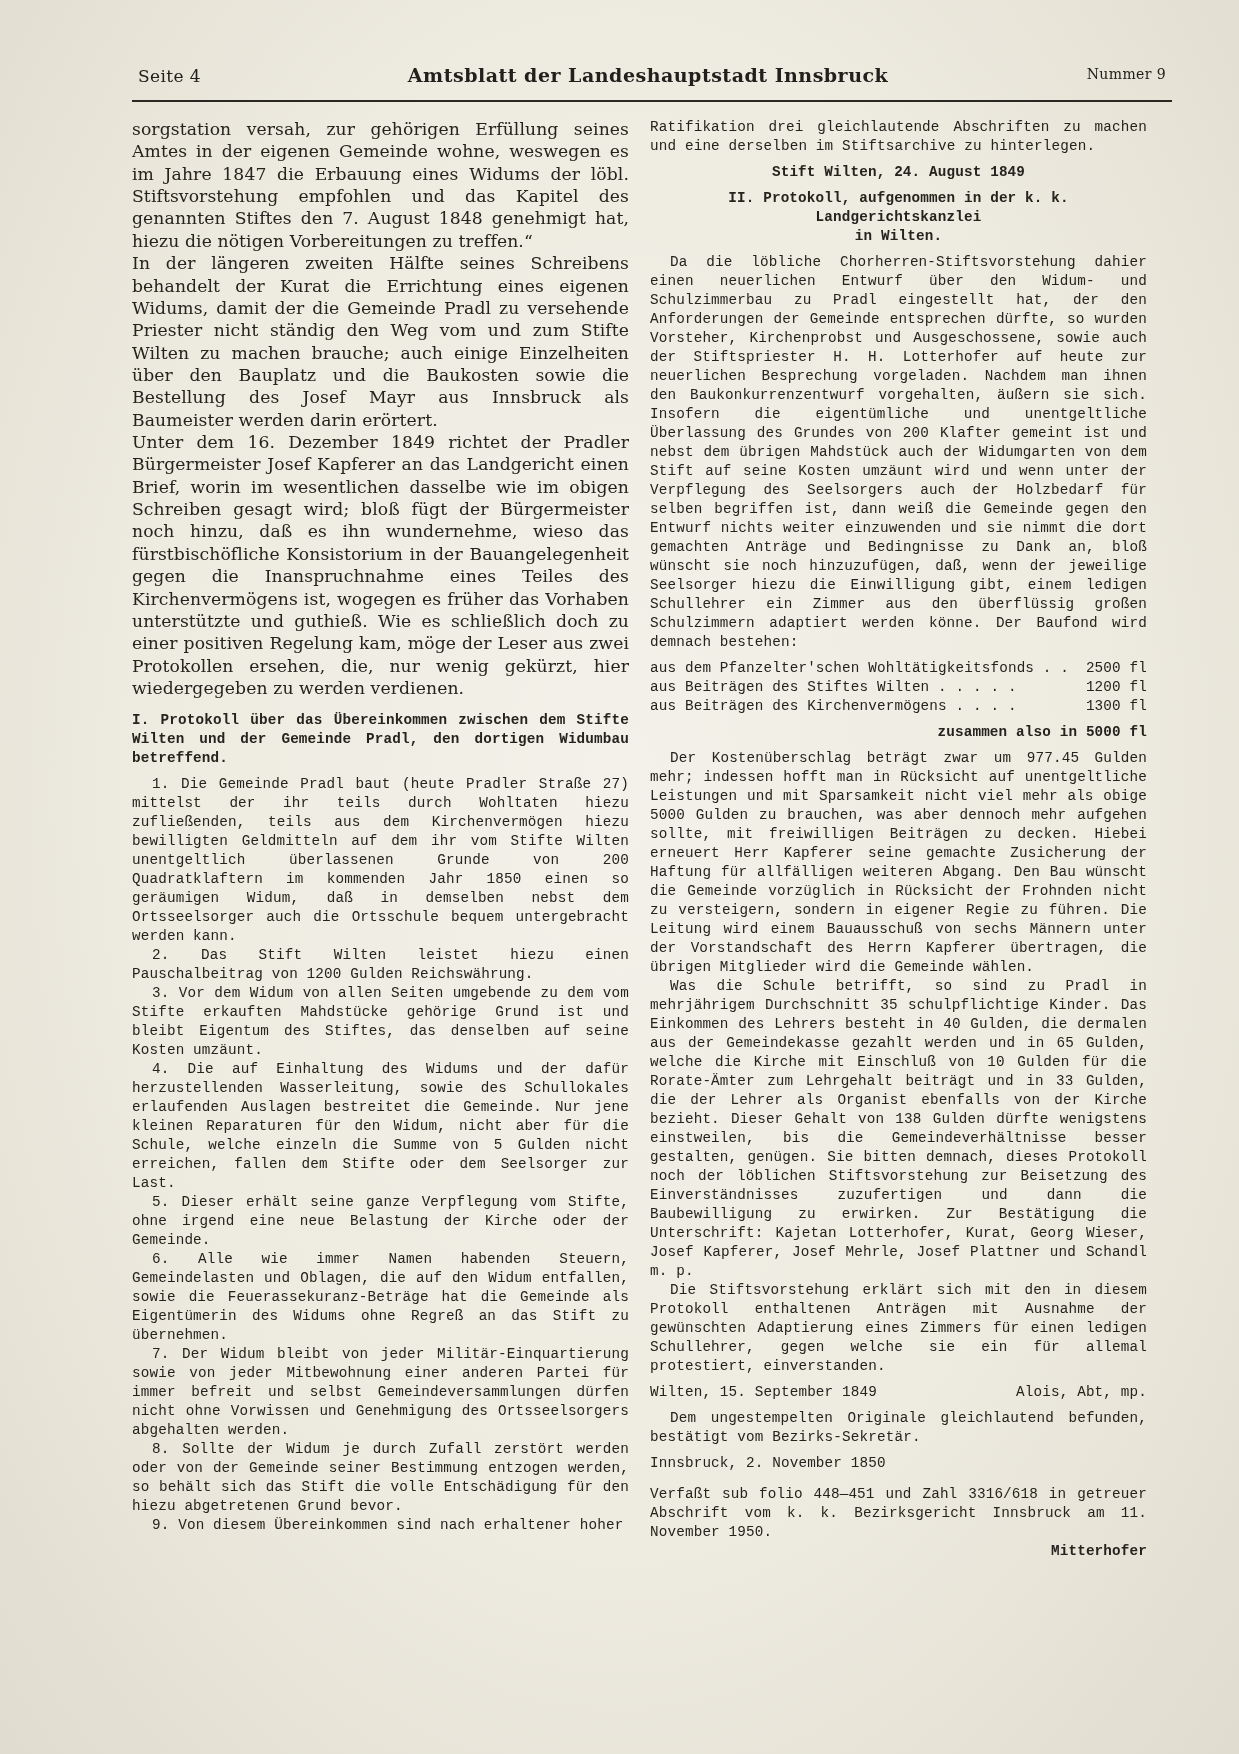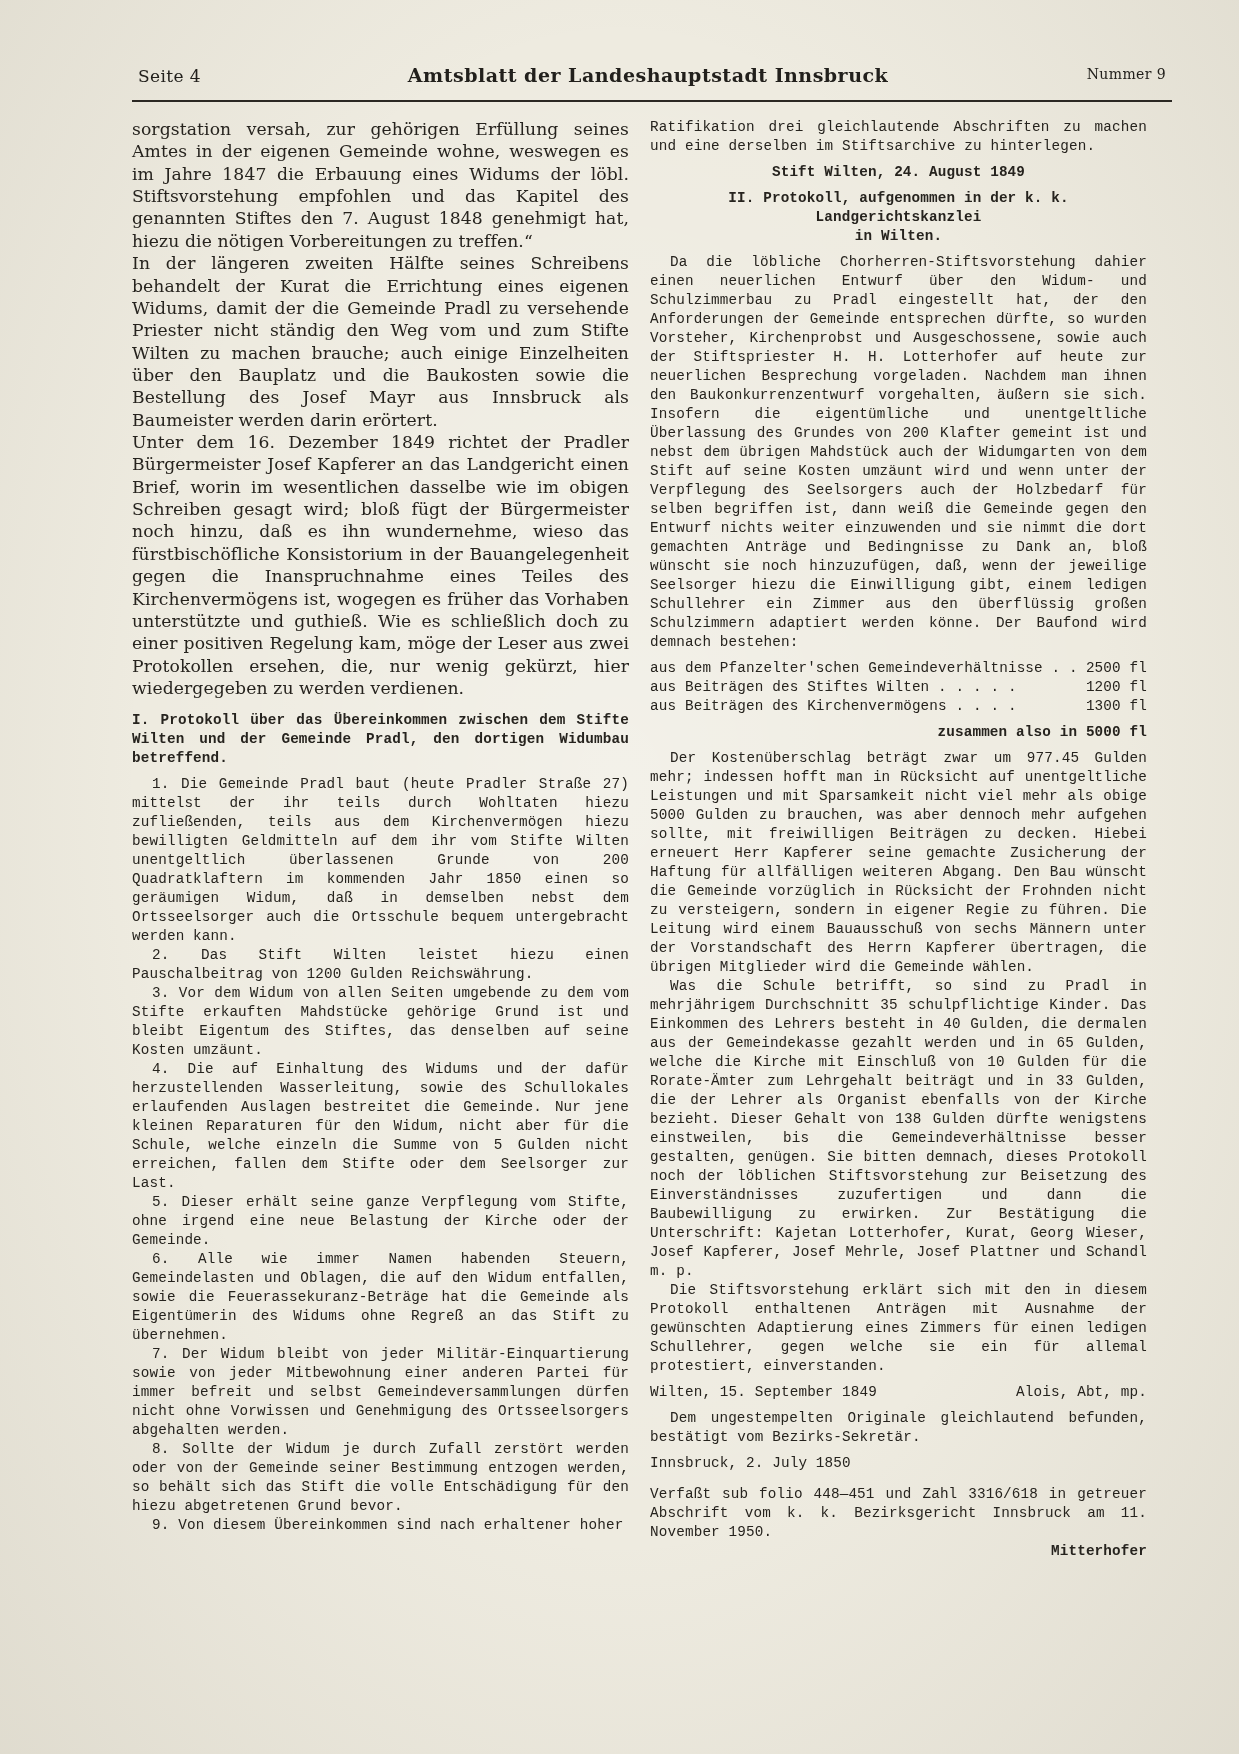--- a/index.html
+++ b/index.html
@@ -184,21 +184,21 @@
           <div class="gap-s"></div>
           <p class="center bold">Stift Wilten, 24. August 1849</p>
           <div class="gap-s"></div>
           <p class="center bold">II. Protokoll, aufgenommen in der k. k. Landgerichtskanzlei</p>
           <p class="center bold">in Wilten.</p>
           <div class="gap-s"></div>
           <p class="indent">Da die löbliche Chorherren-Stiftsvorstehung dahier einen neuerlichen Entwurf über den Widum- und Schulzimmerbau zu Pradl eingestellt hat, der den Anforderungen der Gemeinde entsprechen dürfte, so wurden Vorsteher, Kirchenprobst und Ausgeschossene, sowie auch der Stiftspriester H. H. Lotterhofer auf heute zur neuerlichen Besprechung vorgeladen. Nachdem man ihnen den Baukonkurrenzentwurf vorgehalten, äußern sie sich. Insofern die eigentümliche und unentgeltliche Überlassung des Grundes von 200 Klafter gemeint ist und nebst dem übrigen Mahdstück auch der Widumgarten von dem Stift auf seine Kosten umzäunt wird und wenn unter der Verpflegung des Seelsorgers auch der Holzbedarf für selben begriffen ist, dann weiß die Gemeinde gegen den Entwurf nichts weiter einzuwenden und sie nimmt die dort gemachten Anträge und Bedingnisse zu Dank an, bloß wünscht sie noch hinzuzufügen, daß, wenn der jeweilige Seelsorger hiezu die Einwilligung gibt, einem ledigen Schullehrer ein Zimmer aus den überflüssig großen Schulzimmern adaptiert werden könne. Der Baufond wird demnach bestehen:</p>
           <div class="gap-s"></div>
 
           <div class="money-line">
-            <span class="lbl">aus dem Pfanzelter'schen Gemeindeverhältnisse . .</span>
+            <span class="lbl">aus dem Pfanzelter'schen Wohltätigkeitsfonds . .</span>
             <span class="val">2500 fl</span>
           </div>
           <div class="money-line">
             <span class="lbl">aus Beiträgen des Stiftes Wilten . . . . .</span>
             <span class="val">1200 fl</span>
           </div>
           <div class="money-line">
             <span class="lbl">aus Beiträgen des Kirchenvermögens . . . .</span>
             <span class="val">1300 fl</span>
           </div>
@@ -213,21 +213,21 @@
 
           <div class="gap-s"></div>
           <div class="money-line">
             <span class="lbl">Wilten, 15. September 1849</span>
             <span class="val">Alois, Abt, mp.</span>
           </div>
 
           <div class="gap-s"></div>
           <p class="indent">Dem ungestempelten Originale gleichlautend befunden, bestätigt vom Bezirks-Sekretär.</p>
           <div class="gap-s"></div>
-          <p>Innsbruck, 2. July 1850</p>
+          <p>Innsbruck, 2. November 1850</p>
           <div class="gap-m"></div>
           <p>Verfaßt sub folio 448—451 und Zahl 3316/618 in getreuer Abschrift vom k. k. Bezirksgericht Innsbruck am 11. November 1950.</p>
           <p class="right bold">Mitterhofer</p>
         </div>
       </div>
 
     </div>
   </div>
 </div>
 

